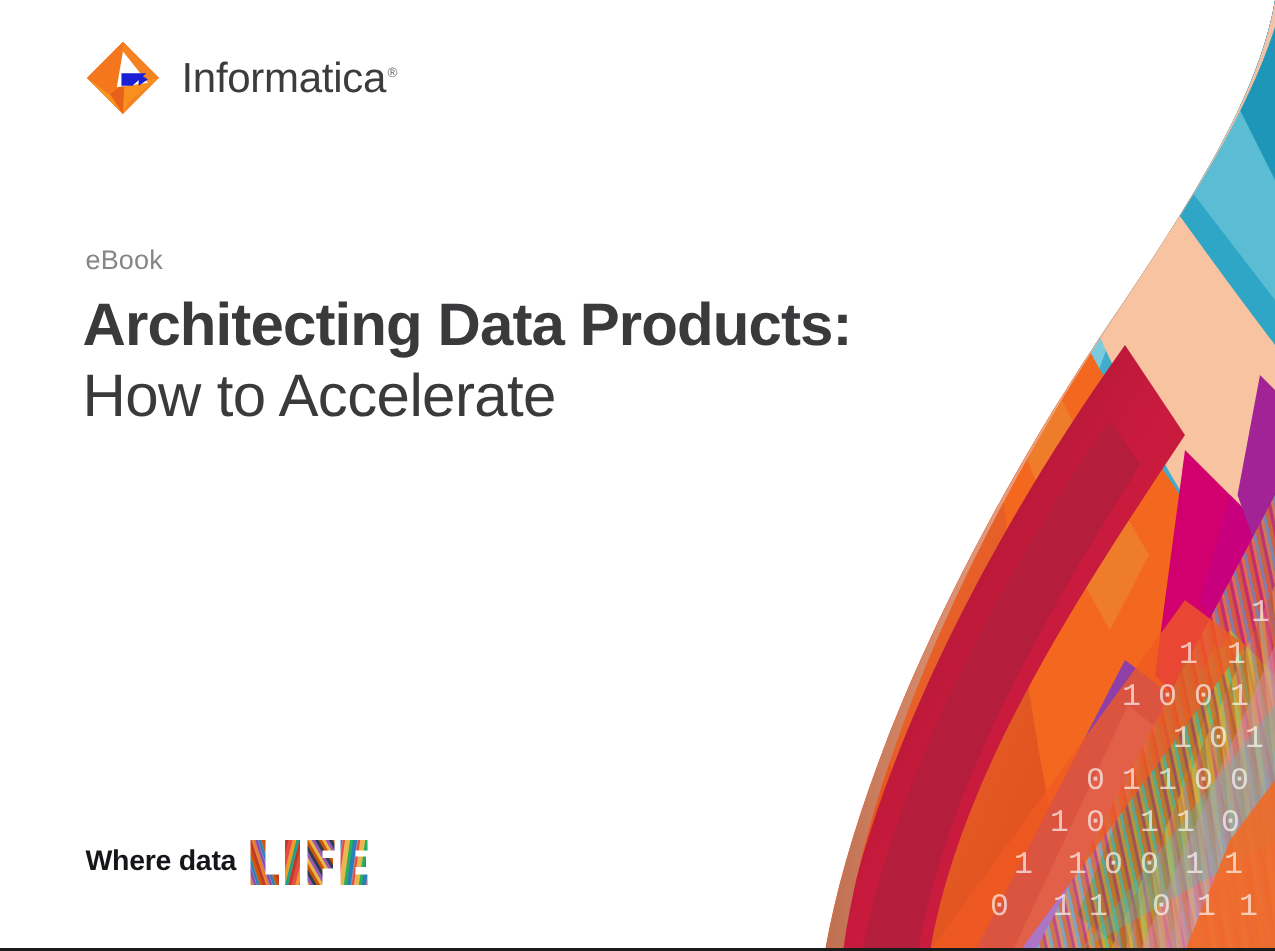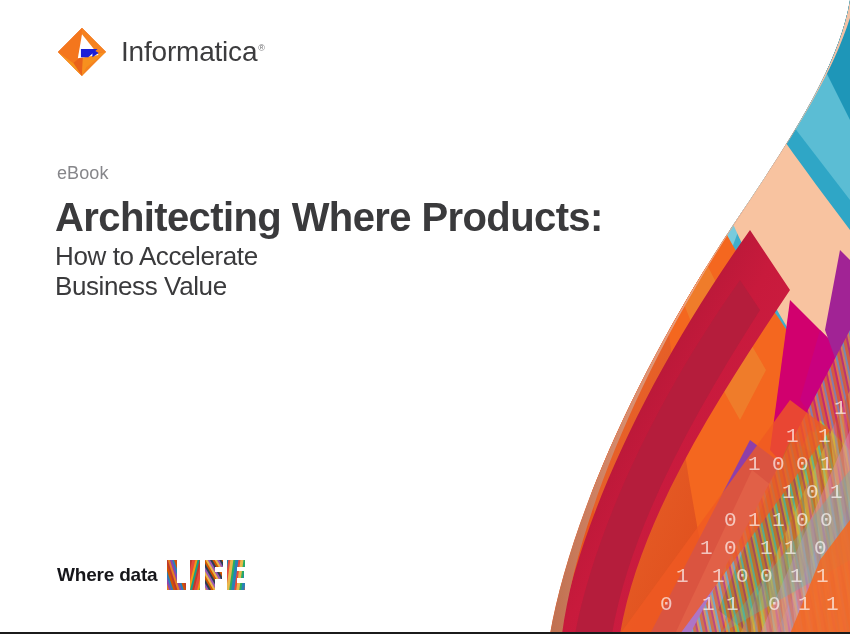--- a/index.html
+++ b/index.html
@@ -75,21 +75,21 @@
     color: #3a3a3c;
     line-height: 1.17;
   }
   .title-line { display: block; white-space: nowrap; }
   .title-bold {
     font-size: 40px;
     font-weight: 700;
     letter-spacing: -0.6px;
   }
   .title-light {
-    font-size: 26px;
+    font-size: 40px;
     font-weight: 300;
     letter-spacing: -0.4px;
   }
 
   
   #tagline {
     position: absolute;
     left: 57px;
     bottom: 42px;
     display: flex;
@@ -258,23 +258,22 @@
       <polygon points="70,44 82,52 70,60" fill="#1B1FD6"></polygon>
     </svg>
     <div id="logo-word">
       <span>Informatica</span><span id="logo-tm">®</span>
     </div>
   </div>
 
   <div id="kicker">eBook</div>
 
   <div id="title">
-    <span class="title-line title-bold">Architecting Where Products:</span>
+    <span class="title-line title-bold">Architecting Data Products:</span>
     <span class="title-line title-light">How to Accelerate</span>
-    <span class="title-line title-light">Business Value</span>
   </div>
 
   <div id="tagline">
     <div id="tagline-text">
       <span>Where data</span><br>
     </div>
     <svg id="tagline-life" width="82" height="34" viewBox="0 0 82 34" xmlns="http://www.w3.org/2000/svg">
       <defs>
         <pattern id="lifefill" width="10" height="34" patternUnits="userSpaceOnUse" patternTransform="rotate(-18 0 0)">
           <rect x="0" y="0" width="2" height="34" fill="#C0392B"></rect>

